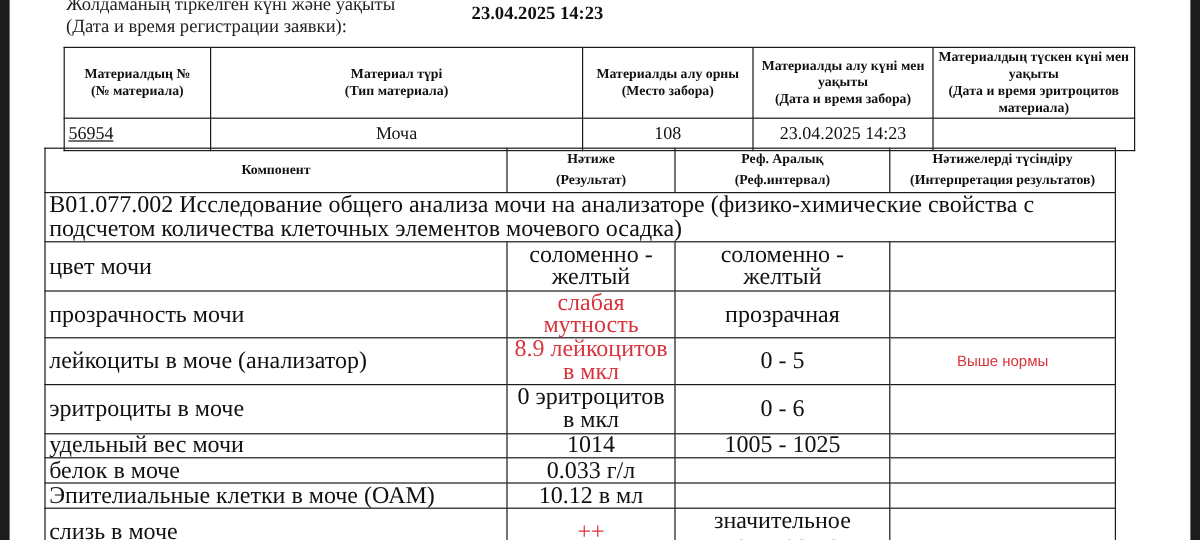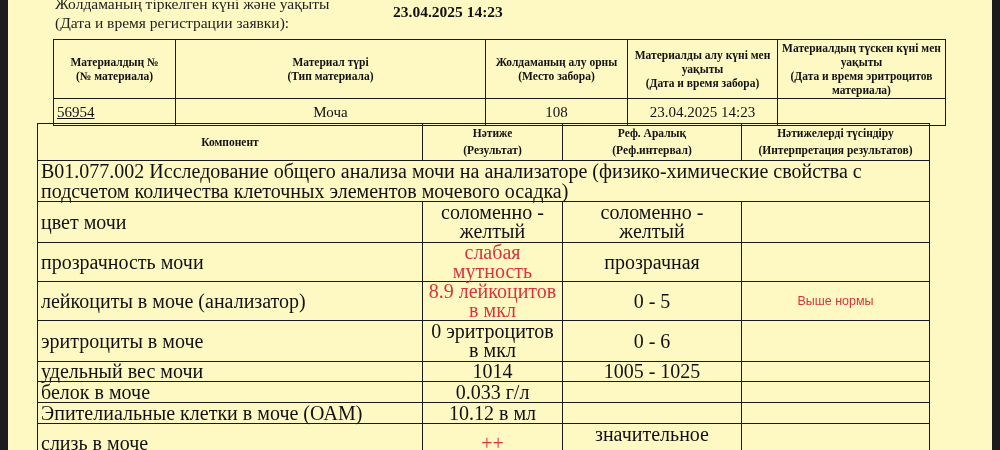--- a/index.html
+++ b/index.html
@@ -4,21 +4,21 @@
   <style>
     * { box-sizing: border-box; margin: 0; padding: 0; }
     html, body {
       width: 1000px; height: 450px; overflow: hidden;
       background: #1c1c1e;
       font-family: "Liberation Serif", "DejaVu Serif", serif;
       color: #111;
     }
     .page {
       position: absolute; left: 8px; top: 0; width: 984px; height: 450px;
-      background: #fef9c3; overflow: hidden;
+      background: #ffffff; overflow: hidden;
     }
     .reg-label {
       position: absolute; left: 47px; top: -6px;
       font-size: 15.5px; line-height: 19px; color: #222;
     }
     .reg-value {
       position: absolute; left: 385px; top: 3px;
       font-size: 15.5px; font-weight: bold; color: #111;
     }
     table {
@@ -69,21 +69,21 @@
         <tr>
       <th>
         <div>Материалдың №</div>
         <div>(№ материала)</div>
       </th>
       <th>
         <div>Материал түрі</div>
         <div>(Тип материала)</div>
       </th>
       <th>
-        <div>Жолдаманың алу орны</div>
+        <div>Материалды алу орны</div>
         <div>(Место забора)</div>
       </th>
       <th>
         <div>Материалды алу күні мен уақыты</div>
         <div>(Дата и время забора)</div>
       </th>
       <th>
         <div>Материалдың түскен күні мен уақыты</div>
         <div>(Дата и время эритроцитов материала)</div>
       </th>

